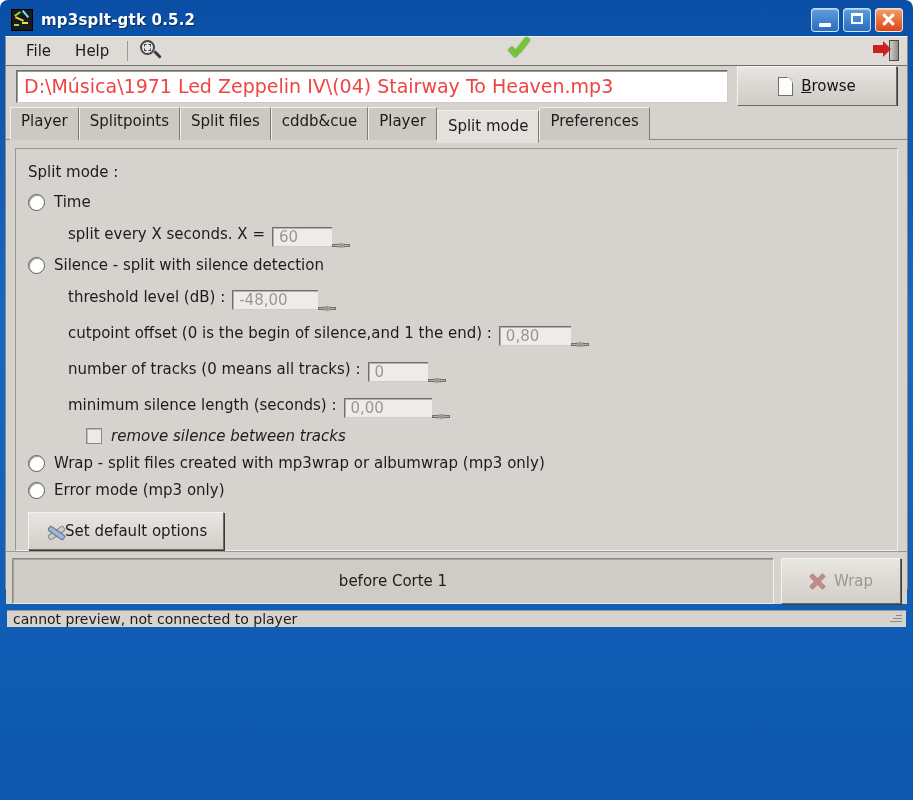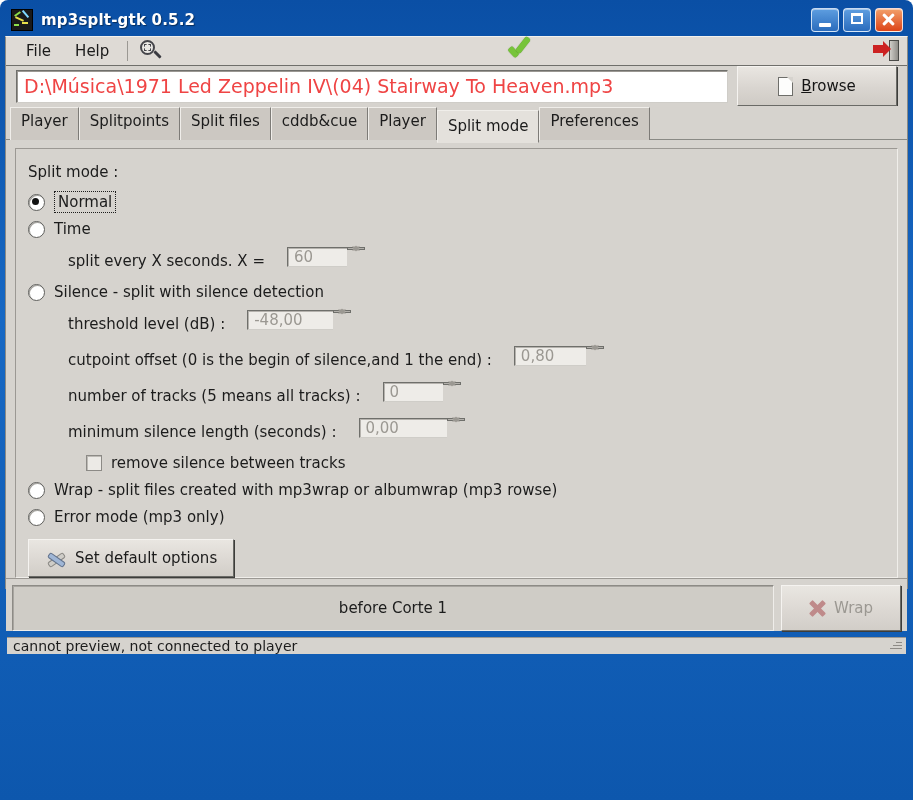--- a/index.html
+++ b/index.html
@@ -275,27 +275,27 @@
   }
 
   .check {
     width: 14px; height: 14px;
     background: #eceae6;
     border: 1px solid #8c8a86;
     box-shadow: inset 1px 1px 0 #bdbab5;
     margin-right: 9px;
     flex: 0 0 auto;
   }
-  .dim { color: #9b9892; }
+  .dim { color: #9b9892; font-style: italic; }
   .ctext { font-size: 15px; color: #1c1c1c; }
 
   
   .spin {
-    display: inline-flex; align-items: flex-start;
-    height: 27px; margin-left: 22px;
+    display: inline-flex; align-items: flex-end;
+    height: 27px; margin-left: 7px;
     flex: 0 0 auto;
   }
   .spin .fld {
     background: #eeece8;
     border: 1px solid #6f6f6b;
     border-right: none;
     border-right-color: #cfcdc8;
     border-bottom-color: #cfcdc8;
     box-shadow: inset 1px 1px 0 #b5b2ad;
     display: flex; align-items: center;
@@ -323,21 +323,21 @@
   .spin .btns span:first-child:before { border-bottom: 5px solid #9b9892; }
   .spin .btns span:last-child:before  { border-top: 5px solid #9b9892; }
 
   .w60  { width: 60px; }
   .w86  { width: 86px; }
   .w72  { width: 72px; }
   .w88  { width: 88px; }
 
   .defaults-btn {
     margin-top: 4px;
-    display: inline-flex; align-items: center; gap: 10px;
+    display: inline-flex; align-items: center; 
     height: 36px; padding: 0 16px;
     background: linear-gradient(to bottom, #e9e6e1 0%, #dcd8d3 55%, #d2cec8 100%);
     border: 1px solid #f5f3f0;
     border-right-color: #6a6a66;
     border-bottom-color: #6a6a66;
     box-shadow: 1px 1px 0 #3d3d3a;
     font-size: 15px; color: #1c1c1c; text-align: center;
   }
   .tools-icon { width: 20px; height: 18px; position: relative; }
   .tools-icon .b1, .tools-icon .b2 {
@@ -472,24 +472,20 @@
       <div class="tab">Player</div>
       <div class="tab active">Split mode</div>
       <div class="tab">Preferences</div>
     </div>
 
     <div class="page">
       <div class="panel">
 
         <div class="group-label">Split mode :</div>
 
-        <div class="row">
-          <span class="radio on"></span>
-          <span class="radio-label focus">Normal</span>
-        </div>
 
         <div class="row">
           <span class="radio"></span>
           <span class="radio-label">Time</span>
         </div>
 
         <div class="row indent">
           <span class="ctext">split every X seconds. X =</span>
           <span class="spin">
             <span class="fld w60">60</span>
@@ -521,21 +517,21 @@
           <span class="spin">
             <span class="fld w72">0,80</span>
             <span class="btns">
                 <span></span>
                 <span></span>
               </span>
           </span>
         </div>
 
         <div class="row indent">
-          <span class="ctext">number of tracks (5 means all tracks) :</span>
+          <span class="ctext">number of tracks (0 means all tracks) :</span>
           <span class="spin">
             <span class="fld w60">0</span>
             <span class="btns">
                 <span></span>
                 <span></span>
               </span>
           </span>
         </div>
 
         <div class="row indent">
@@ -549,21 +545,21 @@
           </span>
         </div>
 
         <div class="row indent" style="padding-left:58px;">
           <span class="check"></span>
           <span class="ctext dim">remove silence between tracks</span>
         </div>
 
         <div class="row">
           <span class="radio"></span>
-          <span class="radio-label">Wrap - split files created with mp3wrap or albumwrap (mp3 rowse)</span>
+          <span class="radio-label">Wrap - split files created with mp3wrap or albumwrap (mp3 only)</span>
         </div>
 
         <div class="row">
           <span class="radio"></span>
           <span class="radio-label">Error mode (mp3 only)</span>
         </div>
 
         <div class="defaults-btn">
           <span class="tools-icon">
               <span class="b1"></span>

